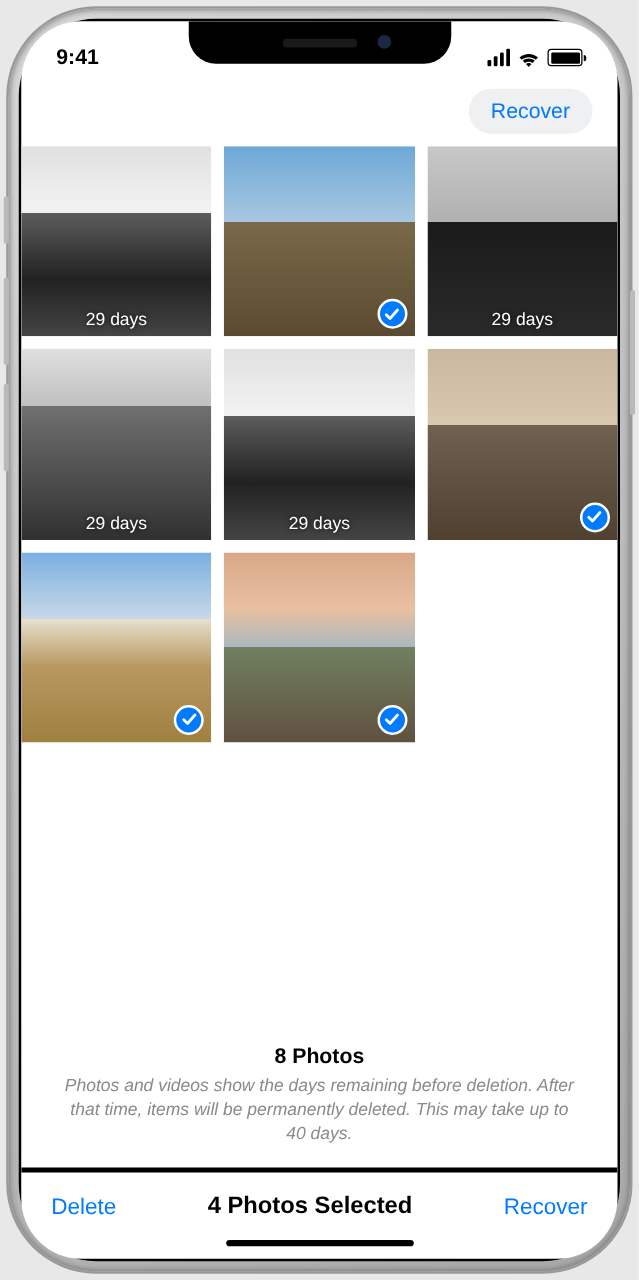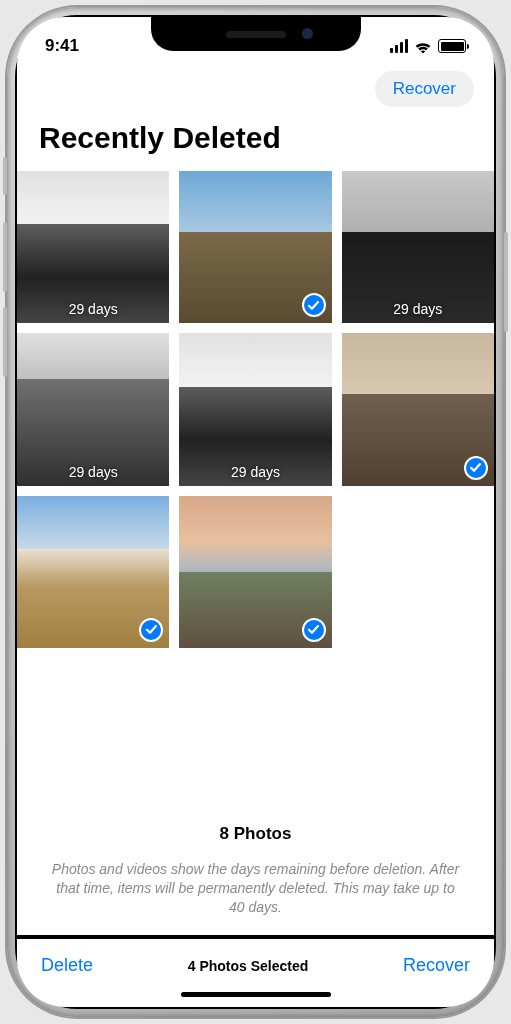--- a/index.html
+++ b/index.html
@@ -138,37 +138,37 @@
   align-items:center;
   justify-content:center;
 }
 .check svg { width:13px; height:13px; }
 
 .spacer { flex:1; }
 .summary {
   text-align:center;
   padding: 0 30px 18px;
 }
-.summary-title { font-size:17px; font-weight:700; color:#000; margin-bottom:16px; }
+.summary-title { font-size:17px; font-weight:700; color:#000; margin-bottom:4px; }
 .summary-text { font-size:14px; color:#8a8a8e; line-height:1.35;font-style:italic; }
 
 .toolbar {
   border-top:4px solid #000000;
   display:flex;
   align-items:center;
   justify-content:space-between;
   padding: 16px 24px 14px;
 }
 .toolbar button {
   background:none; border:none;
   color:#007aff; font-size:18px;
   cursor:pointer;
 }
 .toolbar-center {
-  font-size:14px; font-weight:700; color:#000;
+  font-size:19px; font-weight:700; color:#000;
 }
 .home-indicator {
   width:150px; height:5px;
   background:#000;
   border-radius:3px;
   margin: 2px auto 10px;
 }
 
 
 .sky-top { background: linear-gradient(#6ea8d8 0%, #a8c8e0 40%, #7a6a4a 40%, #5a4a30 100%); }
@@ -212,21 +212,20 @@
           <div class="battery">
               <div class="battery-fill"></div>
             </div>
         </div>
       </div>
 
       <div class="nav-bar">
         <button class="cancel-btn">Recover</button>
       </div>
 
-      <h1 class="page-title">Recently Deleted</h1>
 
       <div class="grid" id="grid">
           <div class="thumb">
             <div class="thumb-img bw-mtn"></div>
             <div class="days-label">29 days</div>
           </div>
           <div class="thumb">
             <div class="thumb-img sky-top"></div>
             <div class="check">
               <svg viewBox="0 0 13 13">

